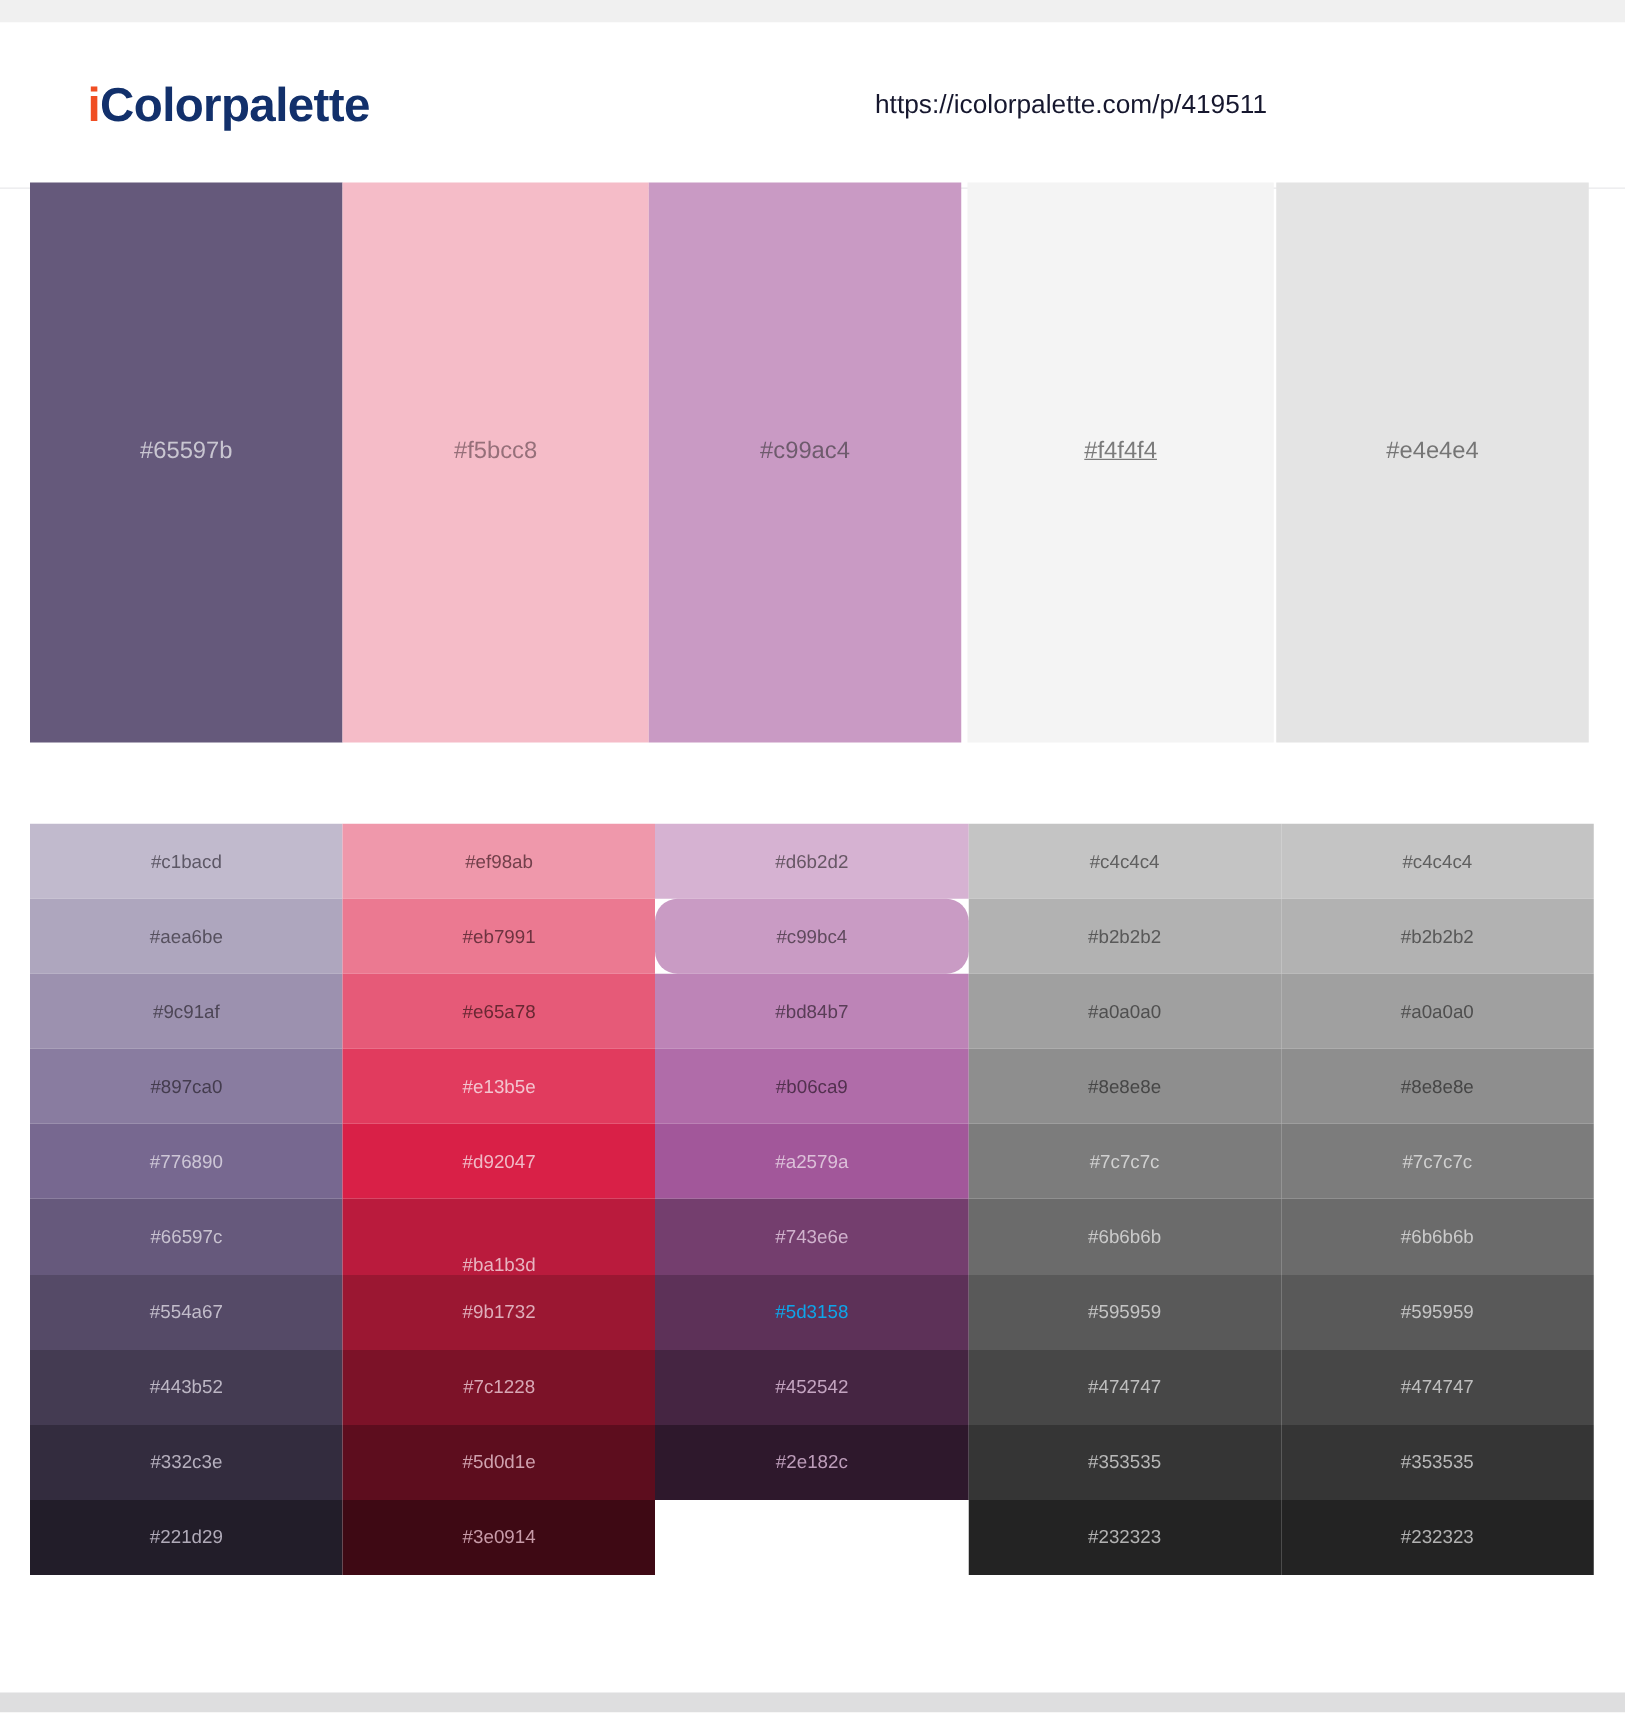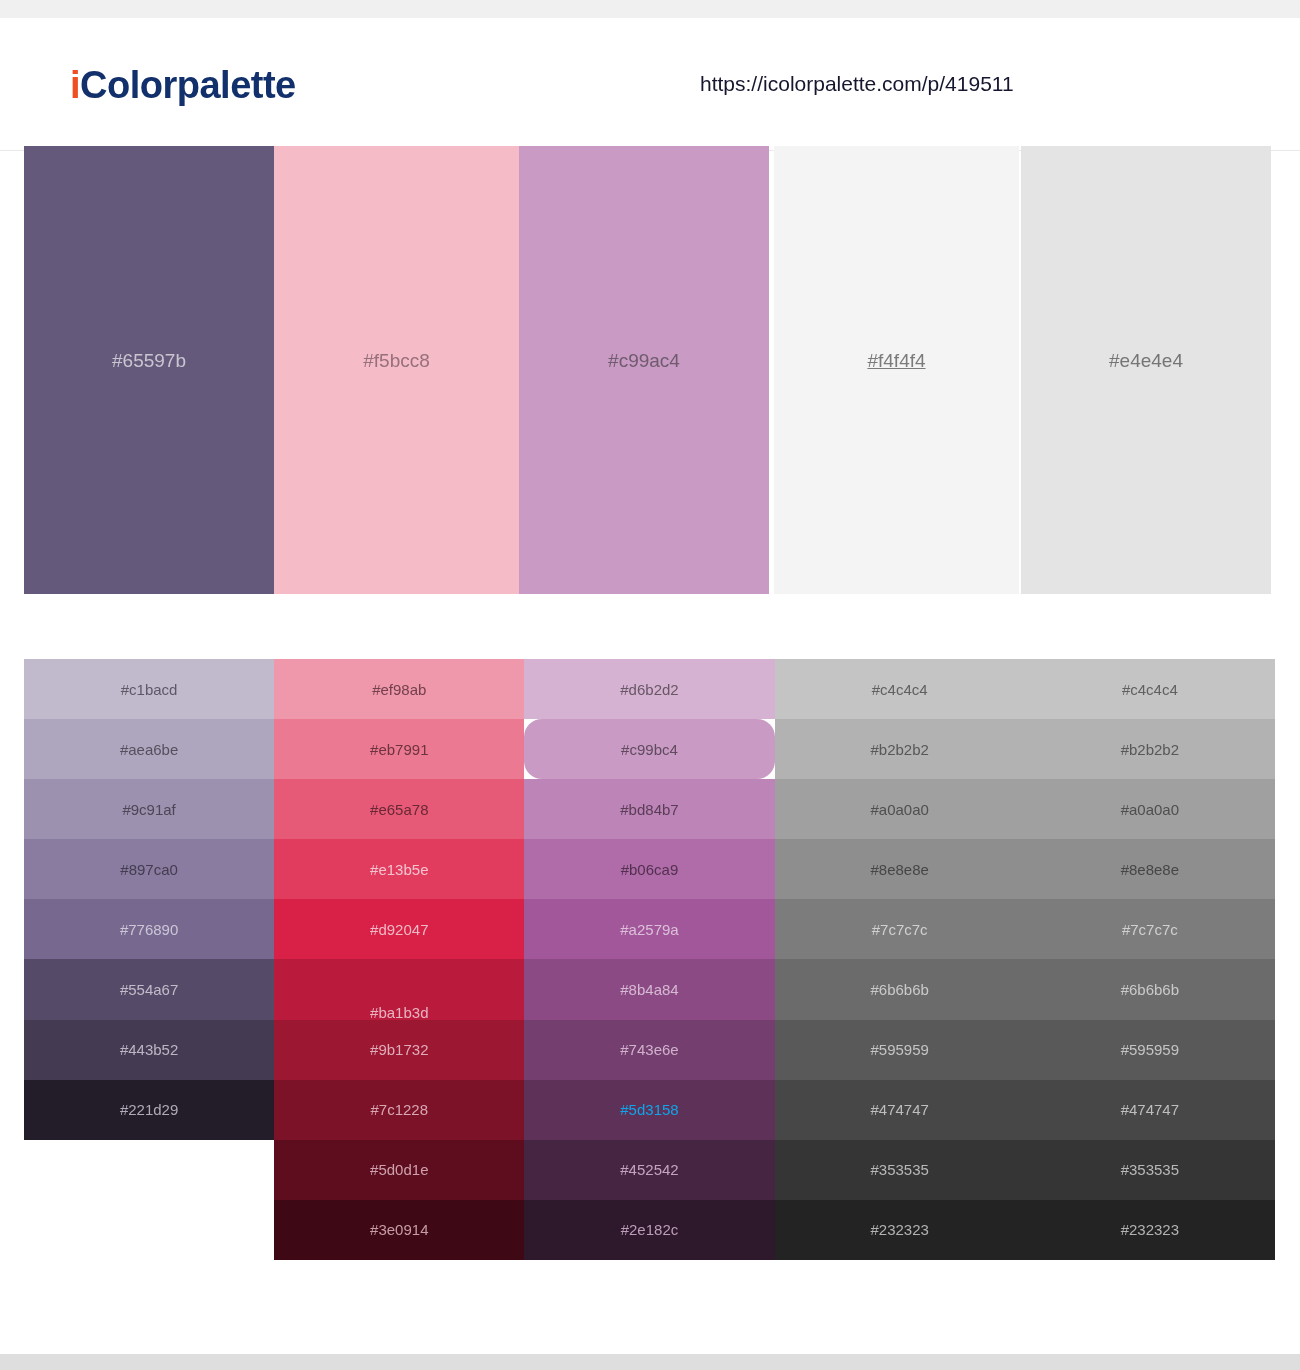--- a/index.html
+++ b/index.html
@@ -114,26 +114,32 @@
         </div>
         <div class="cell" style="background: rgb(156, 145, 175);">
           <span style="color: rgb(77, 70, 86);">#9c91af</span>
         </div>
         <div class="cell" style="background: rgb(137, 124, 160);">
           <span style="color: rgb(68, 60, 78);">#897ca0</span>
         </div>
         <div class="cell" style="background: rgb(119, 104, 144);">
           <span style="color: rgb(205, 198, 214);">#776890</span>
         </div>
+        <div class="cell" style="background: rgb(102, 89, 124);">
+          <span style="color: rgb(200, 194, 208);">#66597c</span>
+        </div>
         <div class="cell" style="background: rgb(85, 74, 103);">
           <span style="color: rgb(194, 188, 202);">#554a67</span>
         </div>
         <div class="cell" style="background: rgb(68, 59, 82);">
           <span style="color: rgb(188, 182, 196);">#443b52</span>
         </div>
+        <div class="cell" style="background: rgb(51, 44, 62);">
+          <span style="color: rgb(182, 176, 190);">#332c3e</span>
+        </div>
         <div class="cell" style="background: rgb(34, 29, 41);">
           <span style="color: rgb(176, 170, 184);">#221d29</span>
         </div>
       </div>
       <div class="grid-col">
         <div class="cell" style="background: rgb(239, 152, 171);">
           <span style="color: rgb(115, 64, 75);">#ef98ab</span>
         </div>
         <div class="cell" style="background: rgb(235, 121, 145);">
           <span style="color: rgb(110, 51, 64);">#eb7991</span>
@@ -172,23 +178,20 @@
         </div>
         <div class="cell" style="background: rgb(189, 132, 183);">
           <span style="color: rgb(89, 61, 87);">#bd84b7</span>
         </div>
         <div class="cell" style="background: rgb(176, 108, 169);">
           <span style="color: rgb(82, 48, 79);">#b06ca9</span>
         </div>
         <div class="cell" style="background: rgb(162, 87, 154);">
           <span style="color: rgb(220, 192, 217);">#a2579a</span>
         </div>
-        <div class="cell" style="background: rgb(139, 74, 132);">
-          <span style="color: rgb(214, 185, 211);">#8b4a84</span>
-        </div>
         <div class="cell" style="background: rgb(116, 62, 110);">
           <span style="color: rgb(208, 178, 205);">#743e6e</span>
         </div>
         <div class="cell" style="background: rgb(93, 49, 88);">
           <span style="color: #0ea5e9;">#5d3158</span>
         </div>
         <div class="cell" style="background: rgb(69, 37, 66);">
           <span style="color: rgb(195, 164, 192);">#452542</span>
         </div>
         <div class="cell" style="background: rgb(46, 24, 44);">

